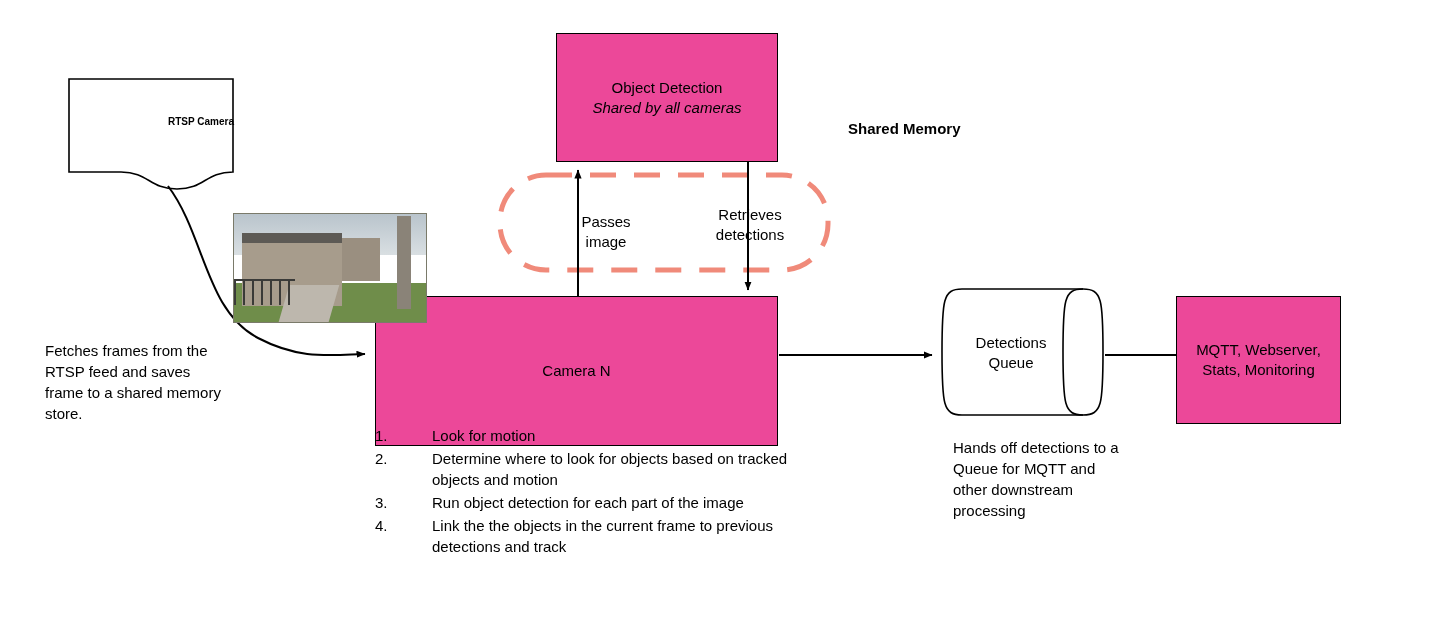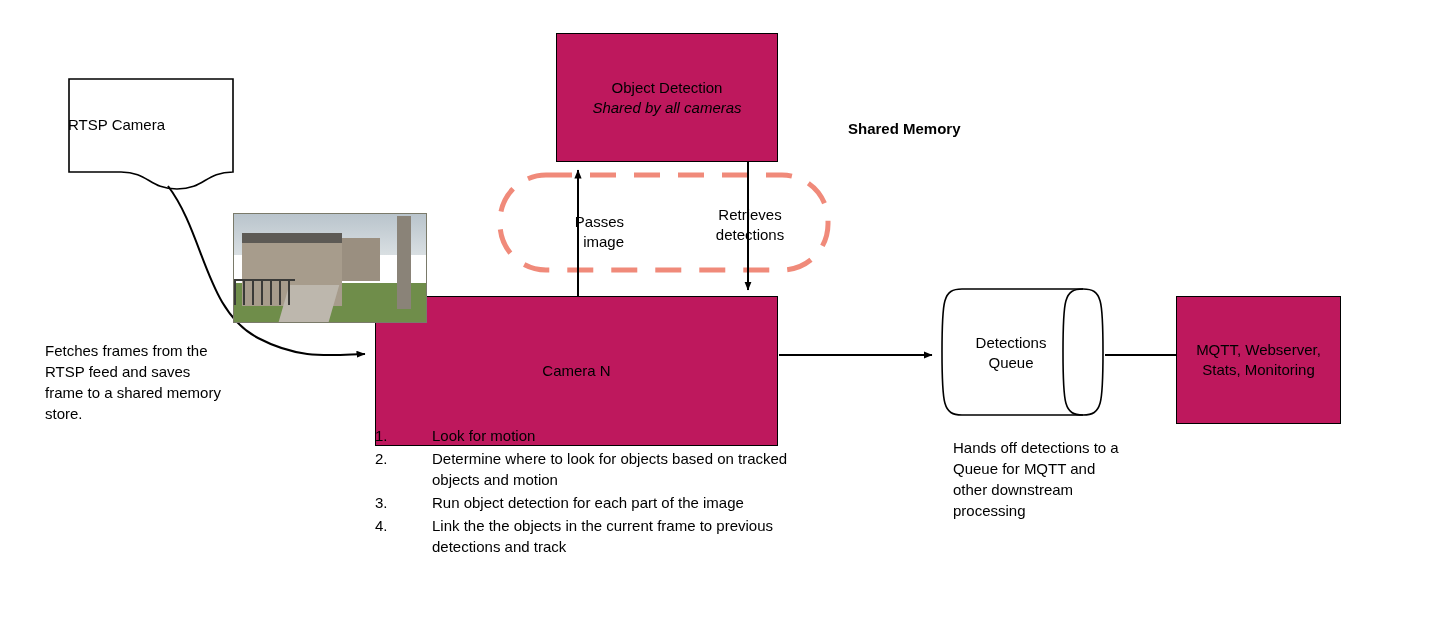--- a/index.html
+++ b/index.html
@@ -24,21 +24,21 @@
     position: absolute;
     left: 0;
     top: 0;
     width: 1448px;
     height: 625px;
     overflow: visible;
     pointer-events: none;
   }
 
   .box {
-    background: #be185d;
+    background: #ec4899;
     border: 1px solid #000000;
     box-sizing: border-box;
     display: flex;
     flex-direction: column;
     align-items: center;
     justify-content: center;
     text-align: center;
   }
 
   .box-line {
@@ -61,22 +61,23 @@
   .edge-label {
     font-size: 15px;
     line-height: 20px;
     text-align: center;
     white-space: pre-line;
   }
   #rtsp-camera-label {
     left: 68px;
     top: 116px;
     width: 166px;
-    text-align: left;
-    font-size: 15px;
+    text-align: right;
+    font-size: 10px;
+    font-weight: bold;
   }
 
   
   #object-detection-box {
     left: 556px;
     top: 33px;
     width: 222px;
     height: 129px;
   }
 
@@ -151,21 +152,21 @@
     position: absolute; left: 3px; bottom: 2px;
     font-size: 7px; color: #e8e8e8;
     font-family: "DejaVu Sans Mono", monospace;
   }
 
   
   #fetch-note { left: 45px; top: 340px; width: 180px; }
   #shared-memory-note { left: 848px; top: 118px; width: 210px; }
   #queue-note { left: 941px; top: 437px; width: 180px; margin-left: 12px; }
 
-  #passes-image-label { left: 514px; top: 212px; width: 110px; text-align: right; }
+  #passes-image-label { left: 551px; top: 212px; width: 110px; }
   #retrieves-detections-label { left: 690px; top: 205px; width: 120px; }
 
   
   #camera-steps {
     left: 375px;
     top: 425px;
     width: 420px;
     font-size: 15px;
     line-height: 21px;
   }

